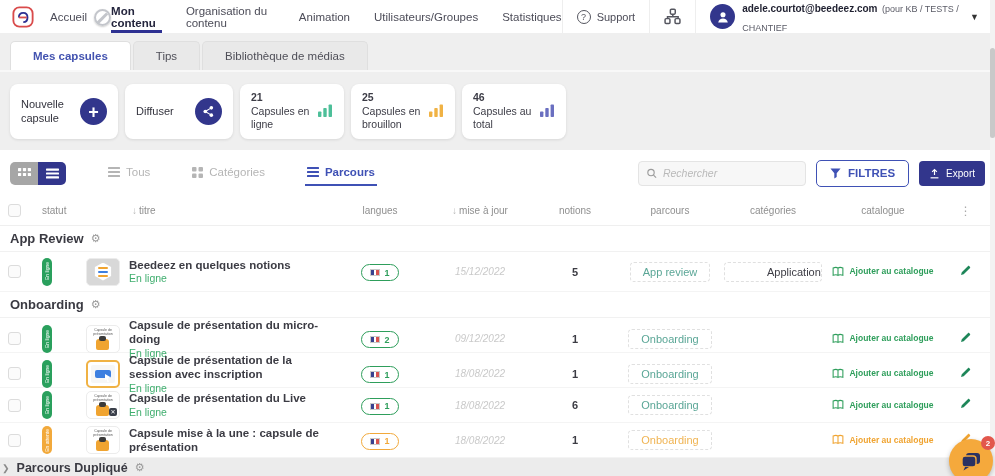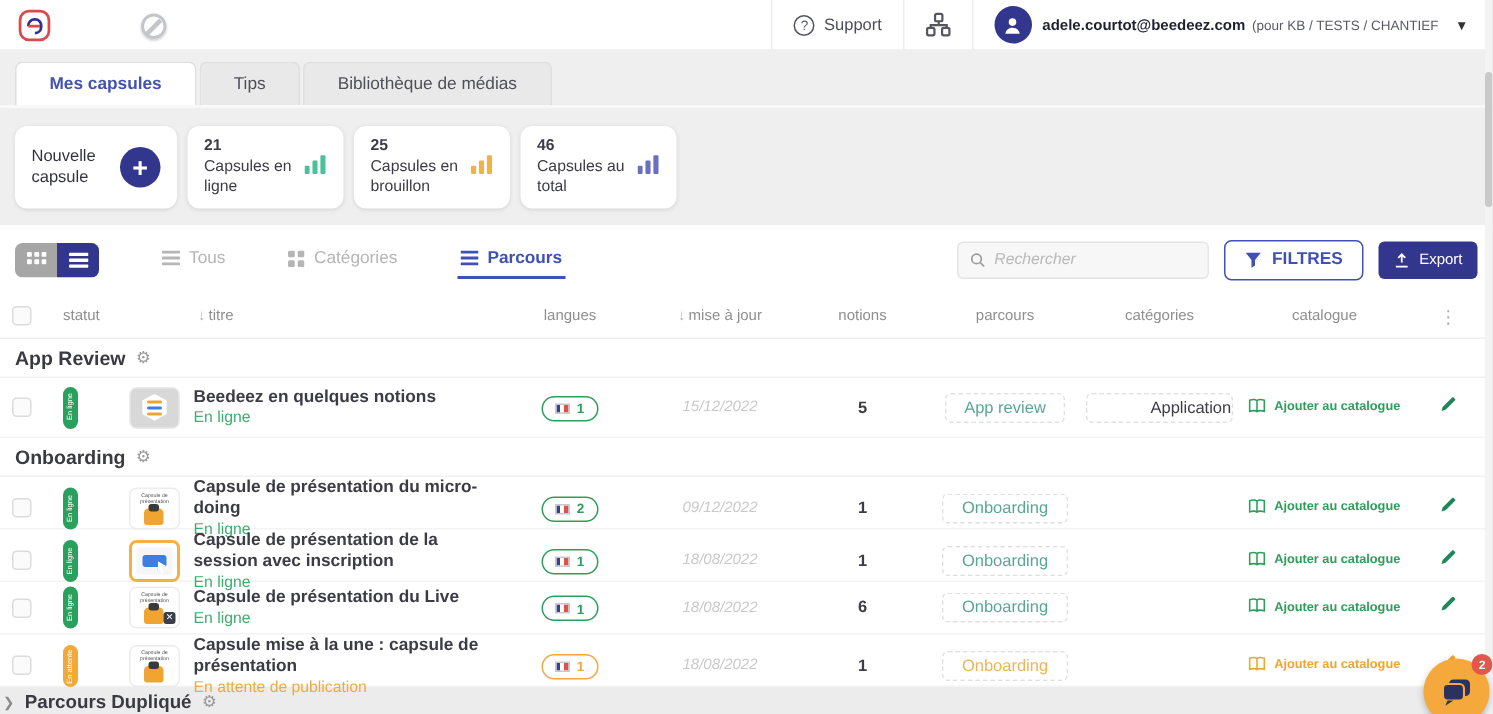--- a/index.html
+++ b/index.html
@@ -134,20 +134,28 @@
 <div class="screen">
 
   <header class="topnav">
     <span class="logo">
       <svg viewBox="0 0 24 24" width="22" height="22">
           <rect x="1.5" y="1.5" width="21" height="21" rx="6.5" fill="#fff" stroke="#d94b4b" stroke-width="2"></rect>
           <path d="M7.5 12.5c0-3 2-5 4.8-5 2.8 0 4.6 2 4.6 5s-1.8 5-4.6 5" fill="none" stroke="#2e3192" stroke-width="2"></path>
           <path d="M7.5 12.5h8.5" stroke="#d94b4b" stroke-width="2"></path>
         </svg>
     </span>
+    <nav class="nav-items">
+      <span class="nav-item">Accueil</span>
+      <span class="nav-item active">Mon contenu</span>
+      <span class="nav-item">Organisation du contenu</span>
+      <span class="nav-item">Animation</span>
+      <span class="nav-item">Utilisateurs/Groupes</span>
+      <span class="nav-item">Statistiques</span>
+    </nav>
     <div class="topnav-right">
       <div class="tn-block support">
         <span class="qmark">?</span>
         <span>Support</span>
       </div>
       <div class="tn-block share-top">
         <svg width="17" height="17" viewBox="0 0 16 16">
             <g fill="none" stroke="#55565f" stroke-width="1.4">
               <rect x="6" y="1.2" width="4.6" height="4.6" rx="1"></rect>
               <rect x="1" y="10" width="4.6" height="4.6" rx="1"></rect>
@@ -177,20 +185,33 @@
     <span class="tab active">Mes capsules</span>
     <span class="tab">Tips</span>
     <span class="tab">Bibliothèque de médias</span>
   </div>
 
   <div class="cards">
     <div class="card action">
       <span class="alabel">Nouvelle capsule</span>
       <span class="circle-btn plus">+</span>
     </div>
+    <div class="card action">
+      <span class="alabel">Diffuser</span>
+      <span class="circle-btn">
+        <svg width="13" height="13" viewBox="0 0 16 16">
+            <g fill="#fff">
+              <circle cx="11.5" cy="3.5" r="2.2"></circle>
+              <circle cx="4" cy="8" r="2.2"></circle>
+              <circle cx="11.5" cy="12.5" r="2.2"></circle>
+            </g>
+            <path d="M4 8l7.5-4.5M4 8l7.5 4.5" stroke="#fff" stroke-width="1.3"></path>
+          </svg>
+      </span>
+    </div>
     <div class="card stat">
       <span class="stat-text"><b>21</b><span>Capsules en ligne</span></span>
       <span class="stat-icon g"><svg width="15" height="13" viewBox="0 0 15 13" fill="currentColor">
             <rect x="0" y="7.5" width="3.4" height="5.5" rx="0.8"></rect>
             <rect x="5.3" y="4" width="3.4" height="9" rx="0.8"></rect>
             <rect x="10.6" y="0.5" width="3.4" height="12.5" rx="0.8"></rect>
           </svg></span>
     </div>
     <div class="card stat">
       <span class="stat-text"><b>25</b><span>Capsules en brouillon</span></span>
@@ -458,21 +479,20 @@
       <span class="vpill warn">
           <i>En attente</i>
         </span>
       <span class="c-title">
         <span class="thumb">
             <span class="mini-title">Capsule de<br>présentation</span>
             <span class="blob"></span>
           </span>
         <span class="tt">
           <b>Capsule mise à la une : capsule de présentation</b>
-          <i class="txt-warn">En attente de publication</i>
         </span>
       </span>
       <span class="c-center"><span class="lbadge warn">
             <span class="flag"></span>
             <b>1</b>
           </span></span>
       <span class="c-date">18/08/2022</span>
       <span class="c-notions">1</span>
       <span class="c-center"><span class="ppill warn">Onboarding</span></span>
       <span class="c-center"></span>

